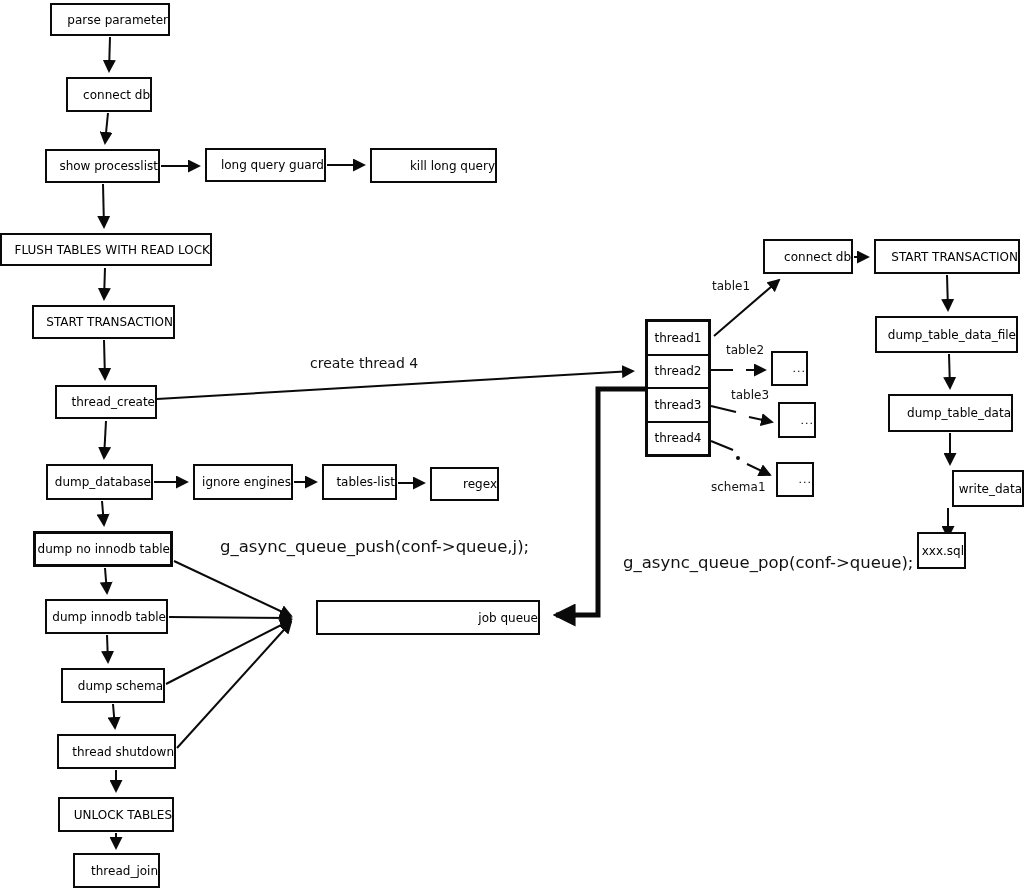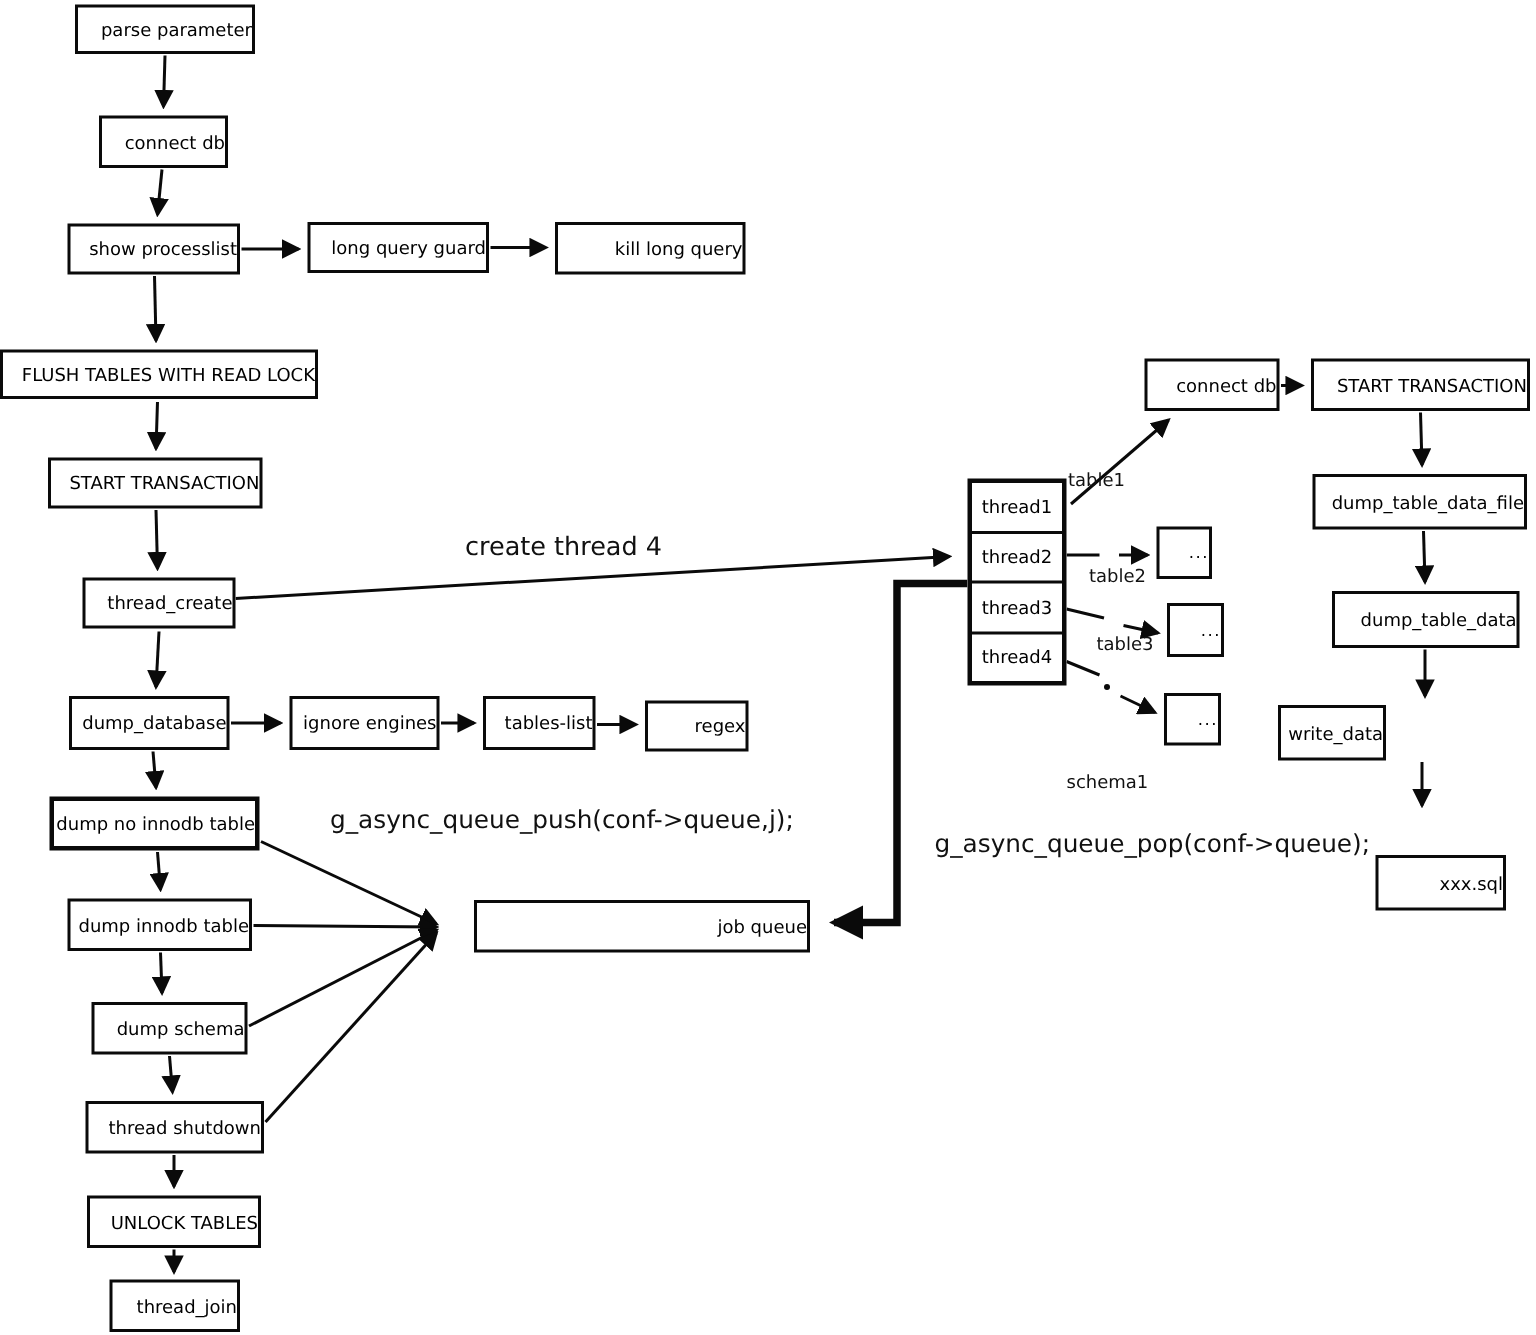--- a/index.html
+++ b/index.html
@@ -10,22 +10,22 @@
        display:flex;align-items:center;justify-content:flex-end;font-size:12px;
        white-space:nowrap;z-index:2;}
   .box.heavy{border-width:3px;}
   .stack{position:absolute;box-sizing:border-box;border:3px solid #0a0a0a;background:#fff;
          display:flex;flex-direction:column;z-index:2;}
   .stack .cell{flex:1;display:flex;align-items:center;justify-content:center;
                font-size:12px;border-top:2px solid #0a0a0a;}
   .stack .cell:first-child{border-top:none;}
   .ann{position:absolute;white-space:nowrap;z-index:3;color:#111;}
   .ann.big{font-size:16.5px;}
-  .ann.mid{font-size:17px;}
-  .ann.small{font-size:12px;margin-top:34px;}
+  .ann.mid{font-size:14px;}
+  .ann.small{font-size:12px;}
   .dots{font-size:11px;letter-spacing:1px;}
 </style>
 </head>
 <body>
 
 <svg id="edges" width="1024" height="890">
   <defs>
     <marker id="arw" viewBox="0 0 10 10" refX="8.5" refY="5" markerWidth="6.5" markerHeight="6.5" orient="auto">
       <path d="M0,0 L10,5 L0,10 z" fill="#0a0a0a"></path>
     </marker>
@@ -166,24 +166,24 @@
   </div>
 <div class="box" style="left:874px;top:239px;width:146px;height:35px">
     <span>START TRANSACTION</span>
   </div>
 <div class="box" style="left:875px;top:316px;width:143px;height:37px">
     <span>dump_table_data_file</span>
   </div>
 <div class="box" style="left:888px;top:394px;width:125px;height:38px">
     <span>dump_table_data</span>
   </div>
-<div class="box" style="left:852px;top:470px;width:72px;height:37px">
+<div class="box" style="left:952px;top:470px;width:72px;height:37px">
     <span>write_data</span>
   </div>
-<div class="box" style="left:917px;top:570px;width:87px;height:37px">
+<div class="box" style="left:917px;top:532px;width:49px;height:37px">
     <span>xxx.sql</span>
   </div>
 
 <div class="ann mid" style="left:310px;top:355px">create thread 4</div>
 <div class="ann big" style="left:220px;top:537px">g_async_queue_push(conf-&gt;queue,j);</div>
 <div class="ann big" style="left:623px;top:553px">g_async_queue_pop(conf-&gt;queue);</div>
 <div class="ann small" style="left:712px;top:279px">table1</div>
 <div class="ann small" style="left:726px;top:343px">table2</div>
 <div class="ann small" style="left:731px;top:388px">table3</div>
 <div class="ann small" style="left:711px;top:480px">schema1</div>

